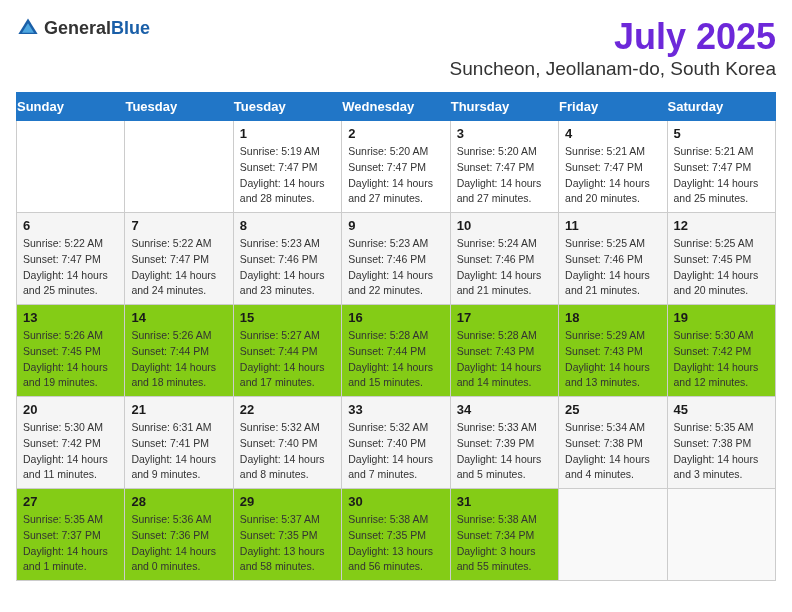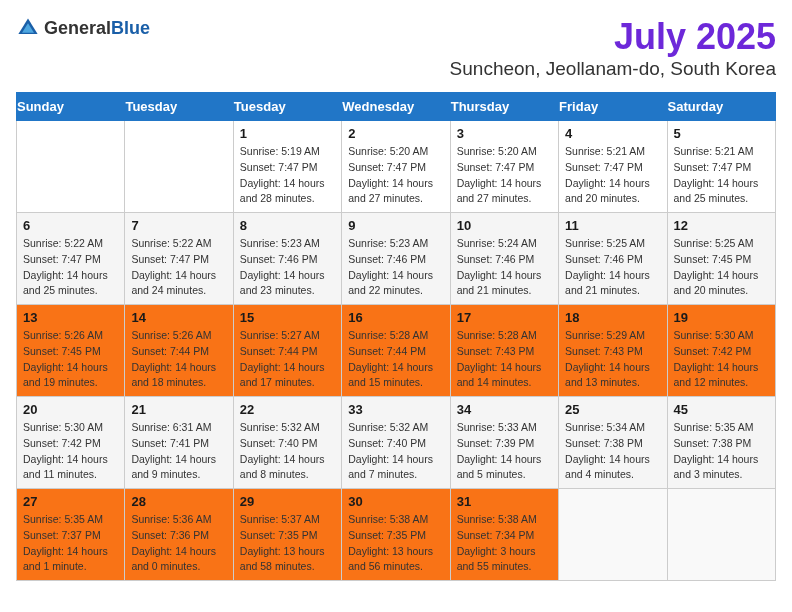--- a/index.html
+++ b/index.html
@@ -60,21 +60,21 @@
       padding: 6px 0;
       text-align: left;
       border: 1px solid #2176c7;
     }
     .calendar td {
       border: 1px solid #ccc;
       vertical-align: top;
       padding: 5px 6px;
       font-size: 11px;
       color: #333;
-      background: #f97316;
+      background: #84cc16;
       width: calc(100% / 7);
       min-height: 80px;
     }
     .calendar td.empty {
       background: #f9f9f9;
     }
     .day-num {
       font-size: 13px;
       font-weight: bold;
       color: #1a1a1a;

